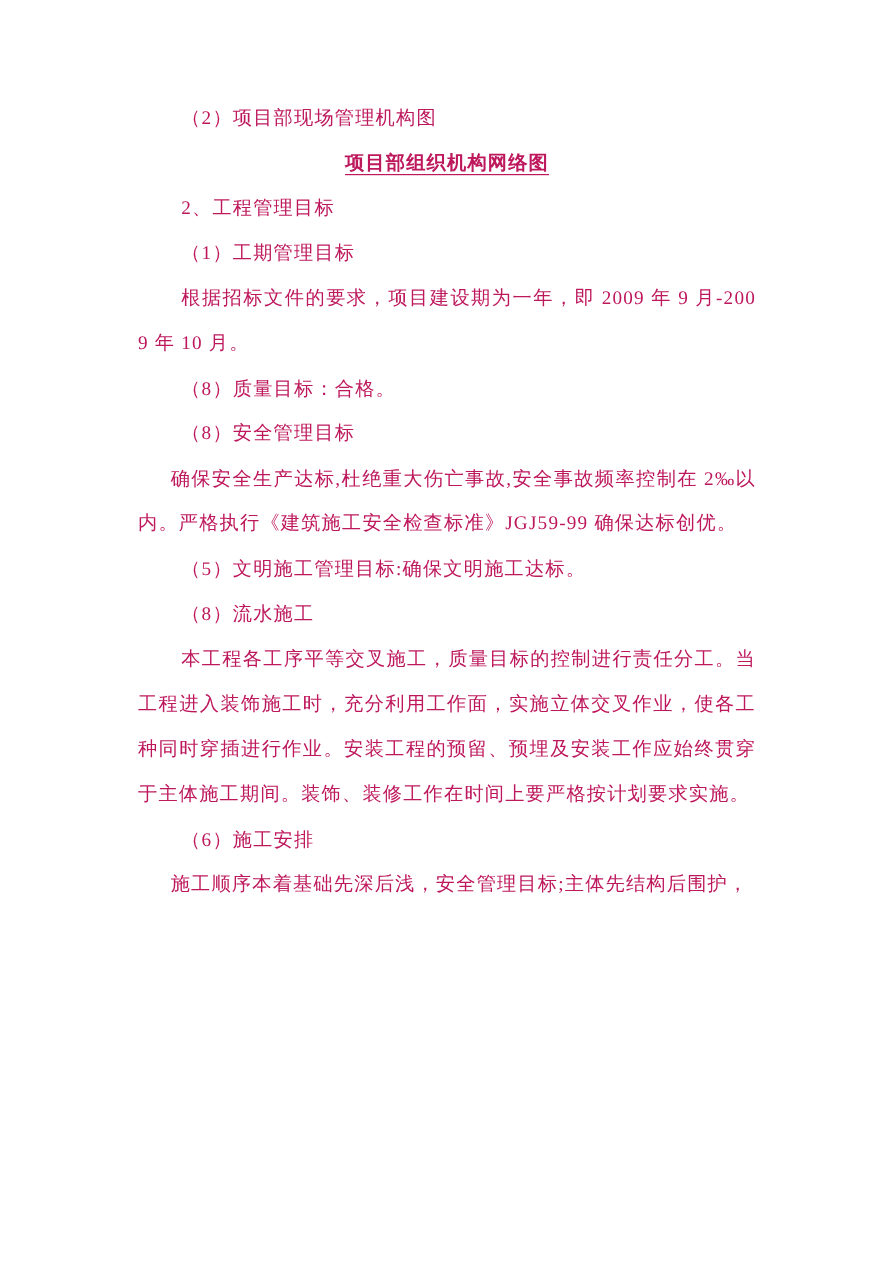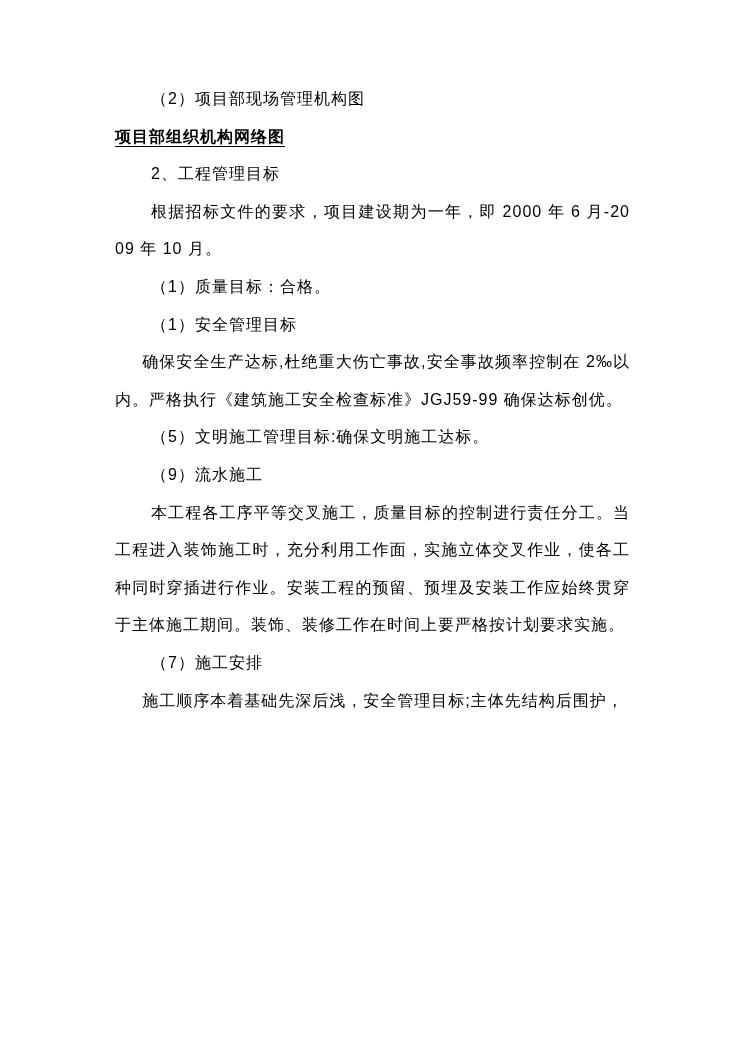--- a/index.html
+++ b/index.html
@@ -8,74 +8,75 @@
     background: #ffffff;
   }
   .page {
     position: relative;
     width: 744px;
     height: 1052px;
     margin: 0 auto;
     background: #ffffff;
     box-sizing: border-box;
     padding: 80px 114px 40px 115px;
-    font-family: Liberation Sans, sans-serif;
+    font-family: Liberation Serif, serif;
     font-size: 16px;
-    color: #000000;
+    color: #be185d;
     overflow: hidden;
   }
   .para {
     margin: 0;
     padding: 0;
     line-height: 2.35;
     text-align: justify;
     letter-spacing: 1px;
     word-break: break-all;
   }
   .indent2 { text-indent: 2.25em; }
   .indent1 { text-indent: 1.7em; }
   .heading {
     margin: 0;
     padding: 0;
     line-height: 2.35;
-    text-align: left;
+    text-align: center;
     font-weight: bold;
     font-size: 16px;
     letter-spacing: 1px;
   }
   .heading .underline {
     text-decoration: underline;
     text-underline-offset: 4px;
   }
 </style>
 </head>
 <body>
 
 <div class="page">
 
   <p class="para indent2">（2）项目部现场管理机构图</p>
 
   <h2 class="heading"><span class="underline">项目部组织机构网络图</span></h2>
 
   <p class="para indent2">2、工程管理目标</p>
 
+  <p class="para indent2">（1）工期管理目标</p>
 
-  <p class="para indent2">根据招标文件的要求，项目建设期为一年，即 2000 年 6 月-2009 年 10 月。</p>
+  <p class="para indent2">根据招标文件的要求，项目建设期为一年，即 2009 年 9 月-2009 年 10 月。</p>
 
-  <p class="para indent2">（1）质量目标：合格。</p>
+  <p class="para indent2">（8）质量目标：合格。</p>
 
 
-  <p class="para indent2">（1）安全管理目标</p>
+  <p class="para indent2">（8）安全管理目标</p>
 
   <p class="para indent1">确保安全生产达标,杜绝重大伤亡事故,安全事故频率控制在 2‰以内。严格执行《建筑施工安全检查标准》JGJ59-99 确保达标创优。</p>
 
   <p class="para indent2">（5）文明施工管理目标:确保文明施工达标。</p>
 
 
-  <p class="para indent2">（9）流水施工</p>
+  <p class="para indent2">（8）流水施工</p>
 
   <p class="para indent2">本工程各工序平等交叉施工，质量目标的控制进行责任分工。当工程进入装饰施工时，充分利用工作面，实施立体交叉作业，使各工种同时穿插进行作业。安装工程的预留、预埋及安装工作应始终贯穿于主体施工期间。装饰、装修工作在时间上要严格按计划要求实施。</p>
 
-  <p class="para indent2">（7）施工安排</p>
+  <p class="para indent2">（6）施工安排</p>
 
   <p class="para indent1">施工顺序本着基础先深后浅，安全管理目标;主体先结构后围护，</p>
 
 </div>
 
 </body></html>

